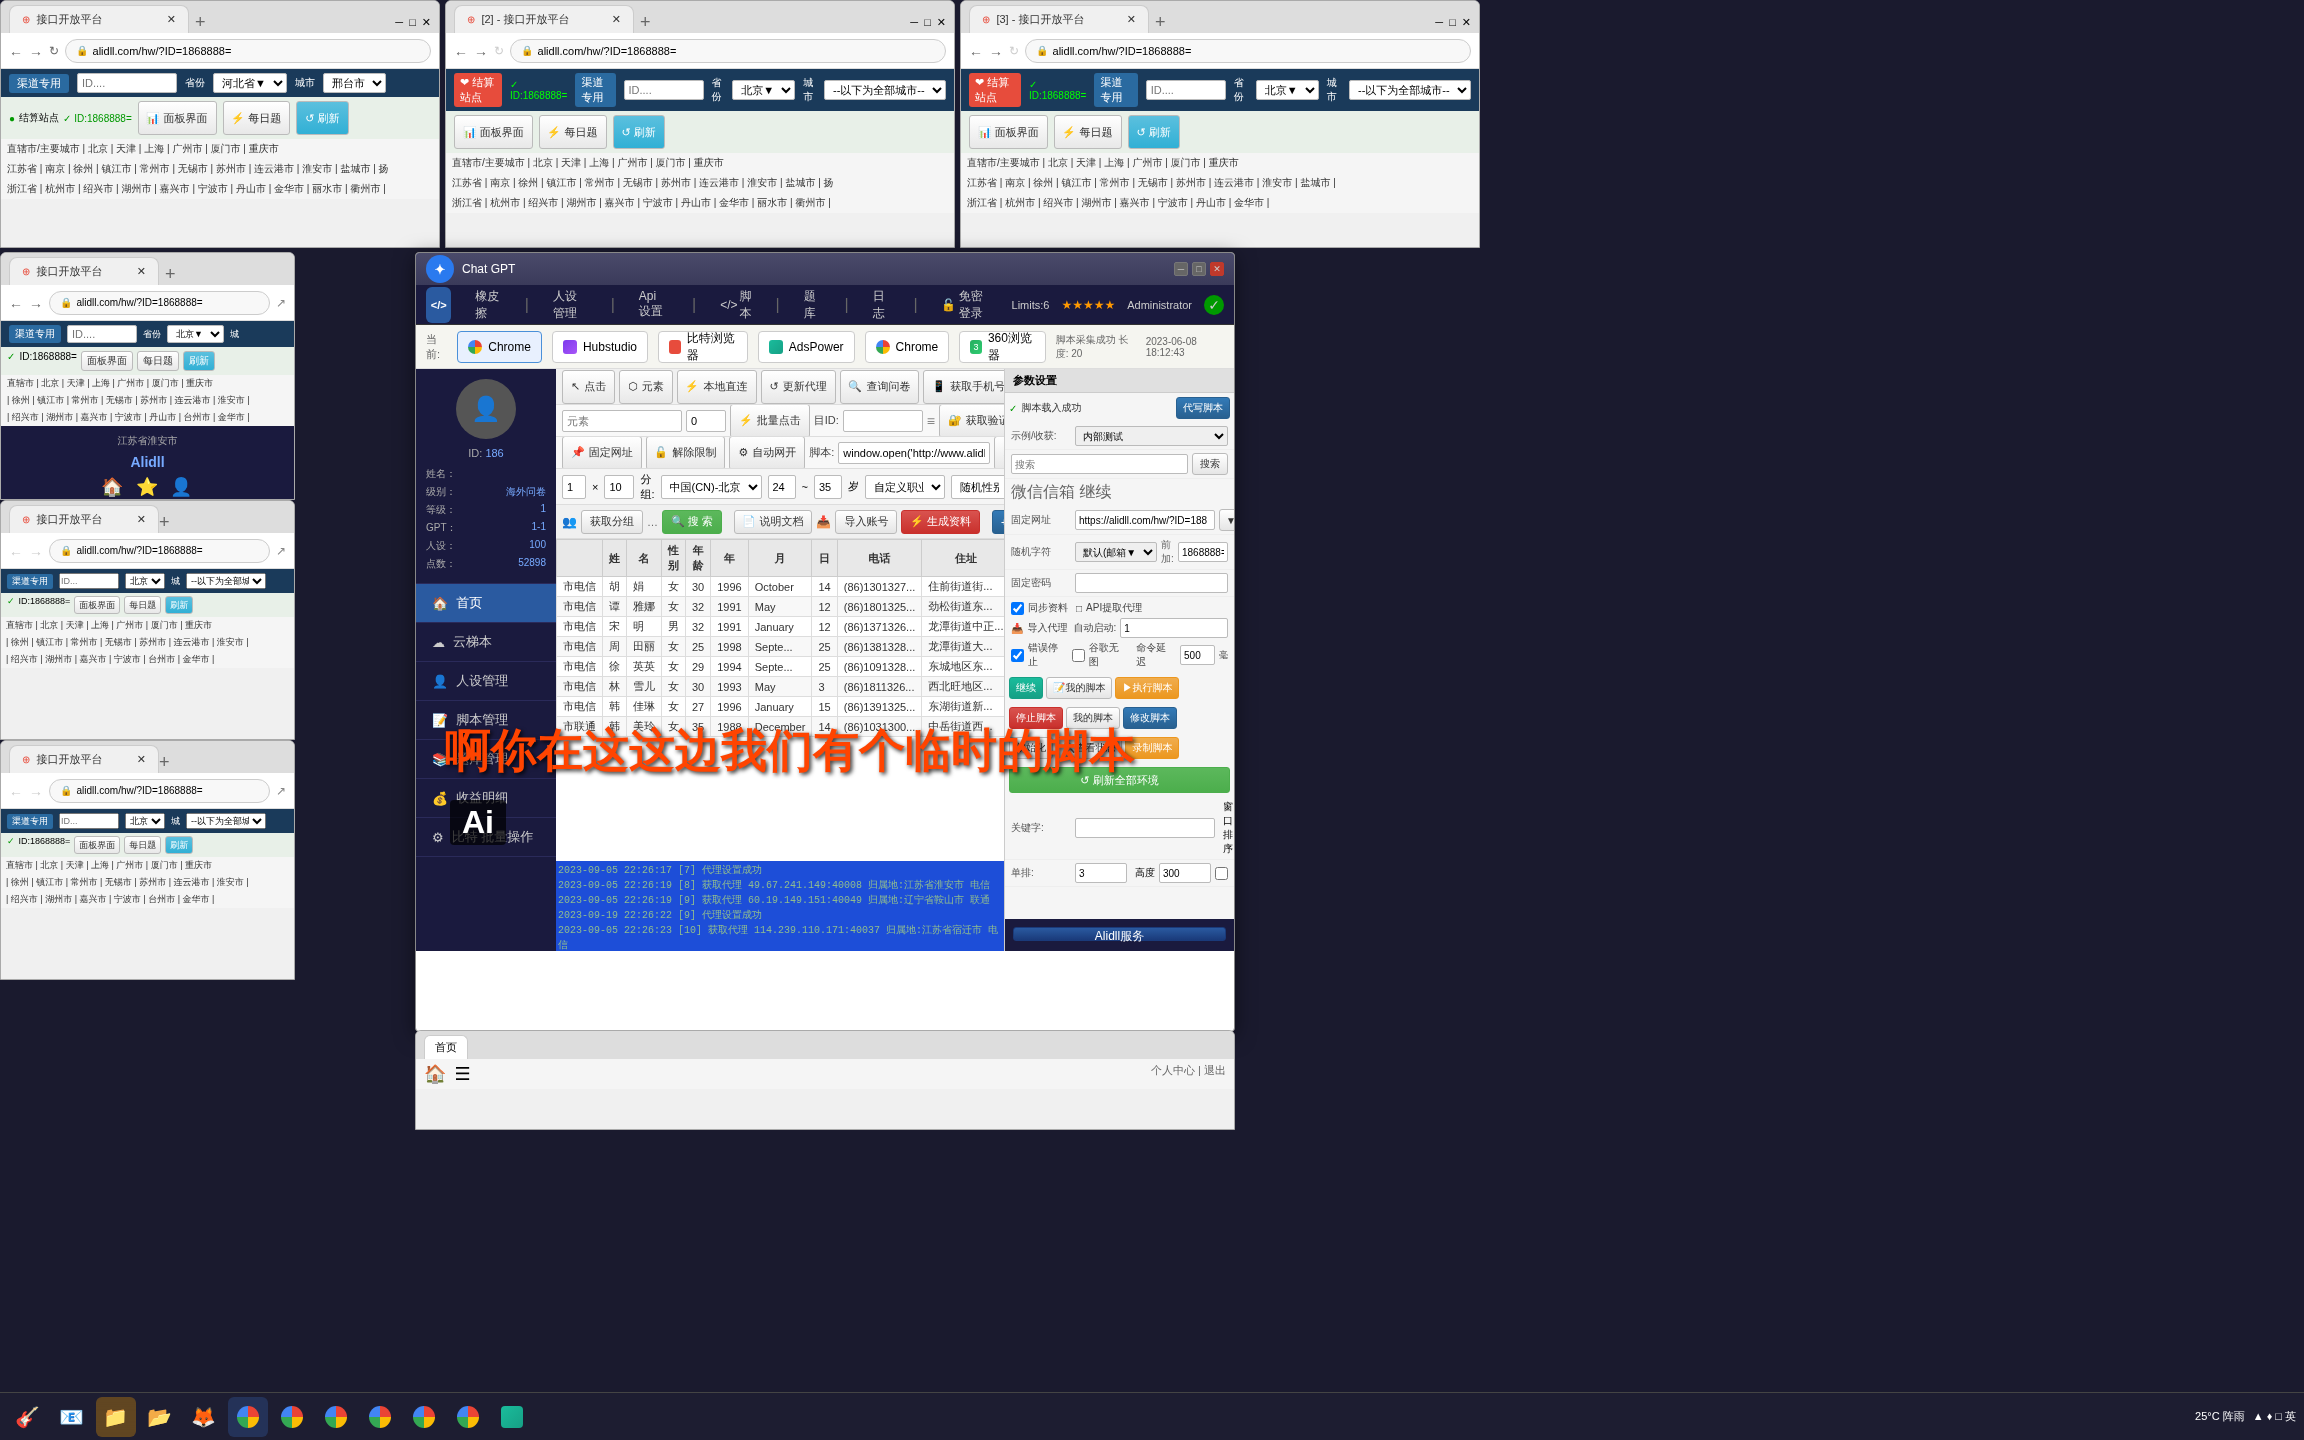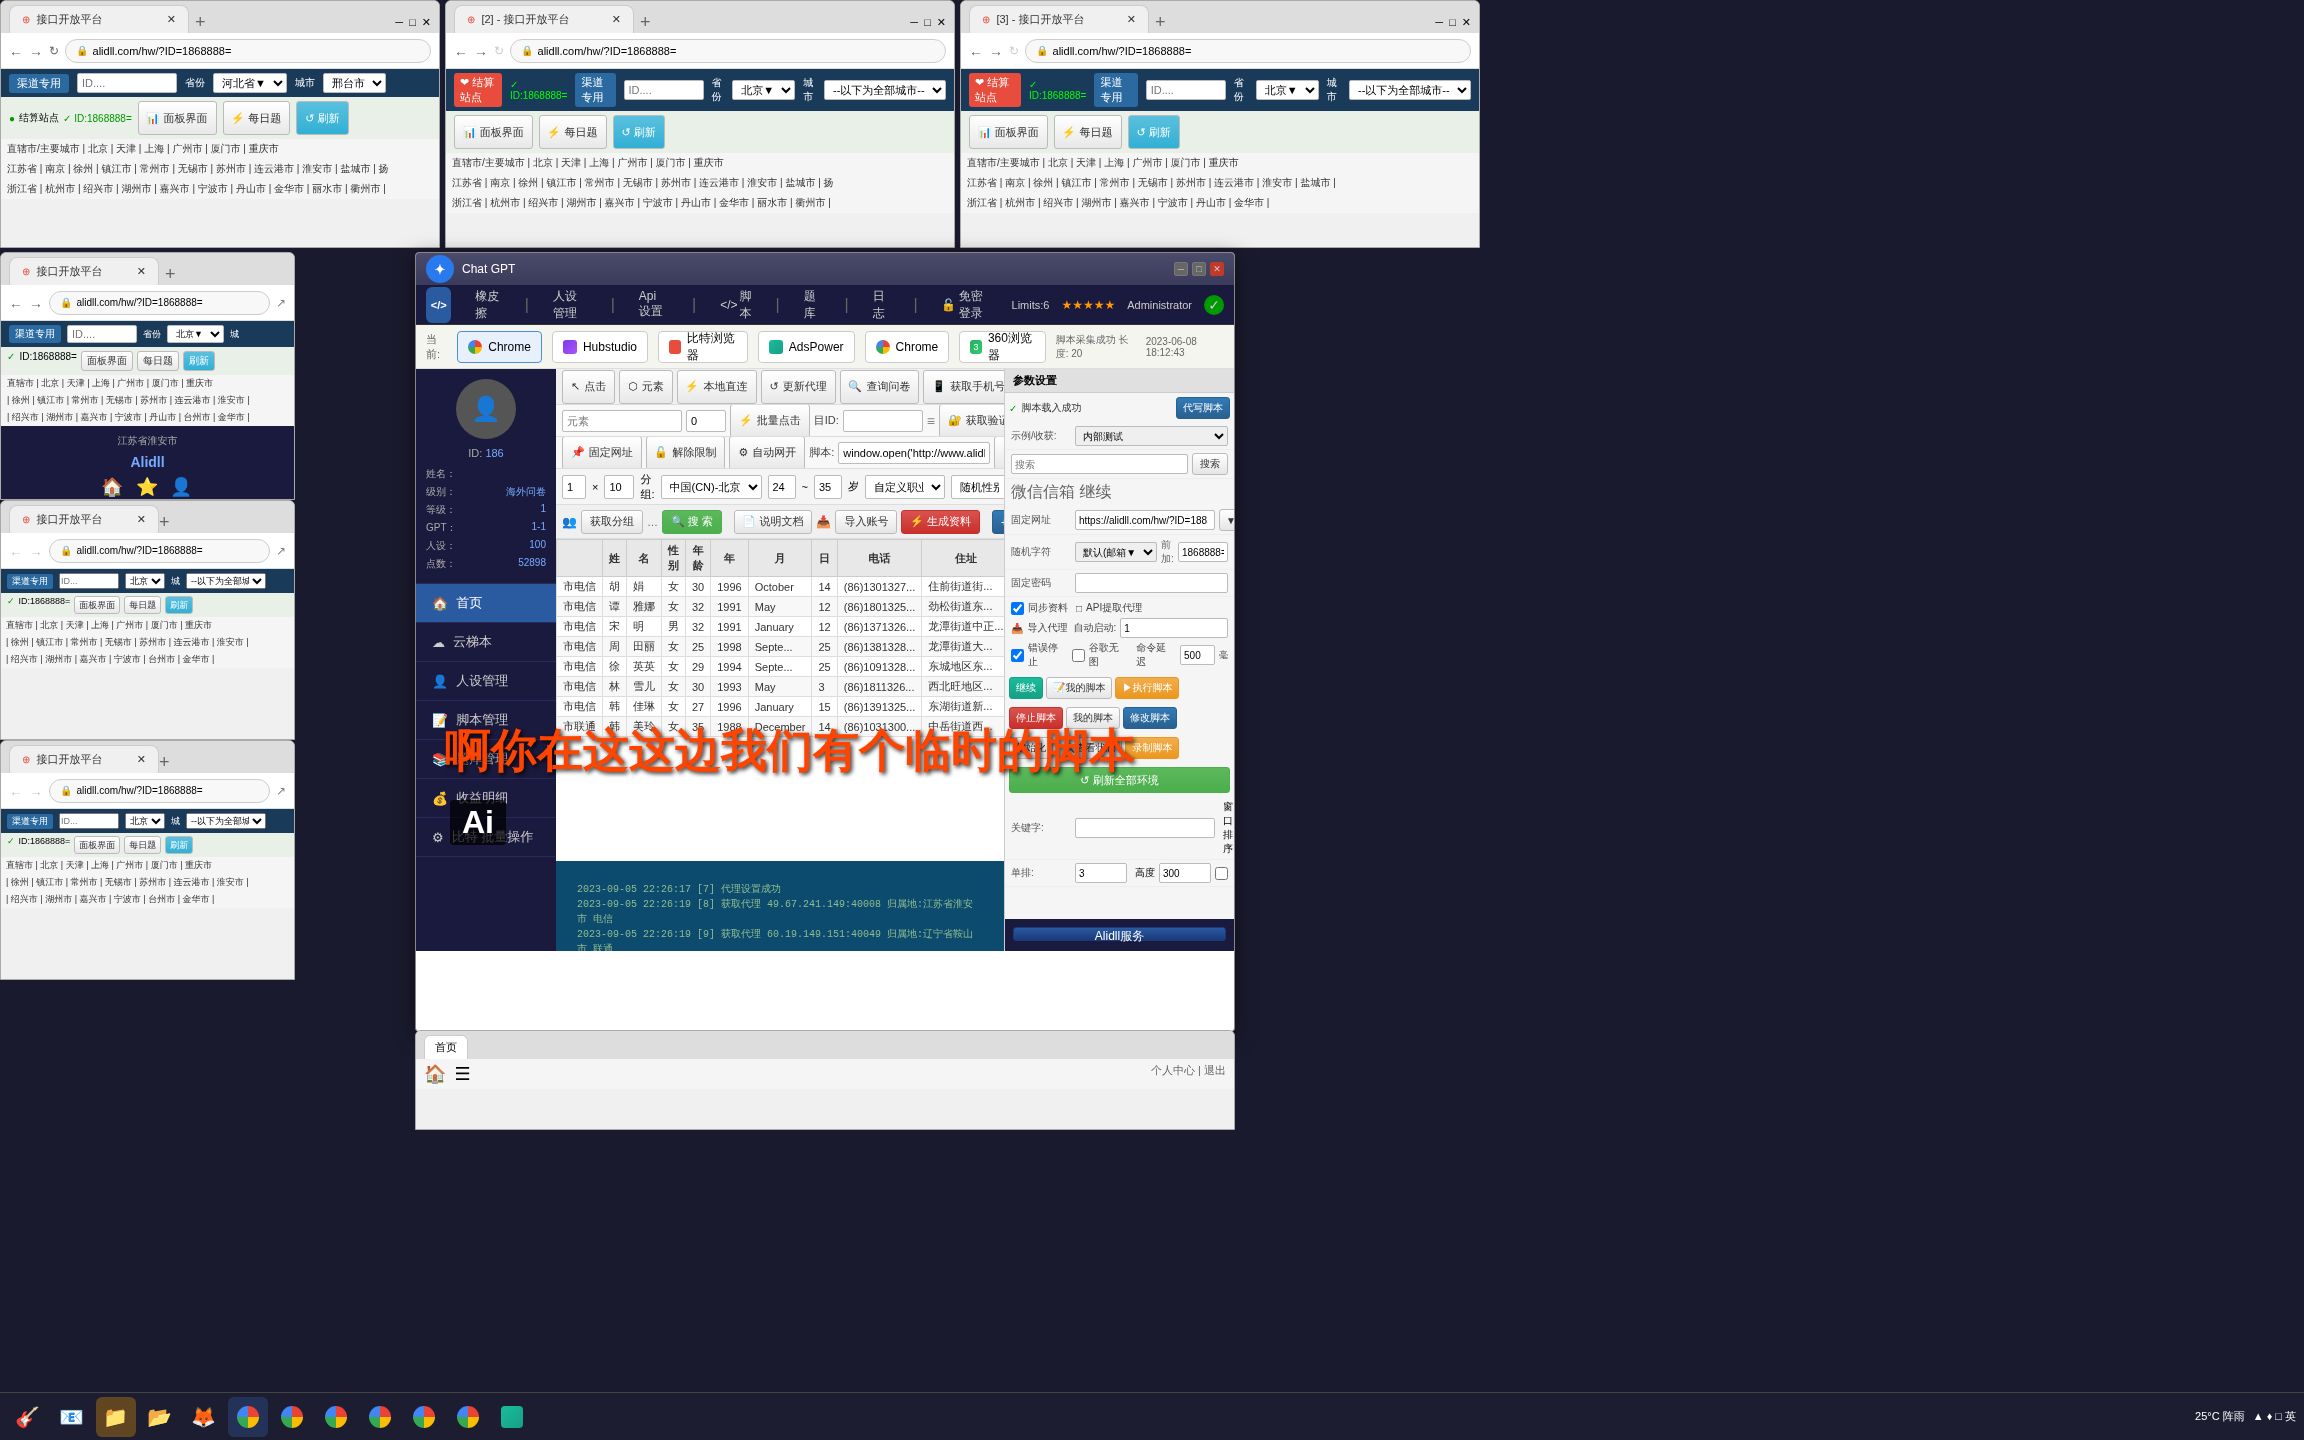--- a/index.html
+++ b/index.html
@@ -318,25 +318,25 @@
       border: 1px solid #ddd;
       padding: 2px 6px;
       color: #333;
       white-space: nowrap;
     }
 
     .data-table tr:nth-child(even) td { background: #f8f8f8; }
 
     
     .log-area {
-      background: #0c4a6e;
+      background: #1d4ed8;
       color: #00ff00;
       font-family: 'Courier New', monospace;
       font-size: 10px;
-      padding: 21px;
+      padding: 2px;
       overflow: hidden;
     }
 
     .log-line { line-height: 1.5; }
     .log-line.normal { color: #8fbc8f; }
 
     .panel-header {
       background: #e0e0e0;
       padding: 4px 8px;
       font-size: 11px;

